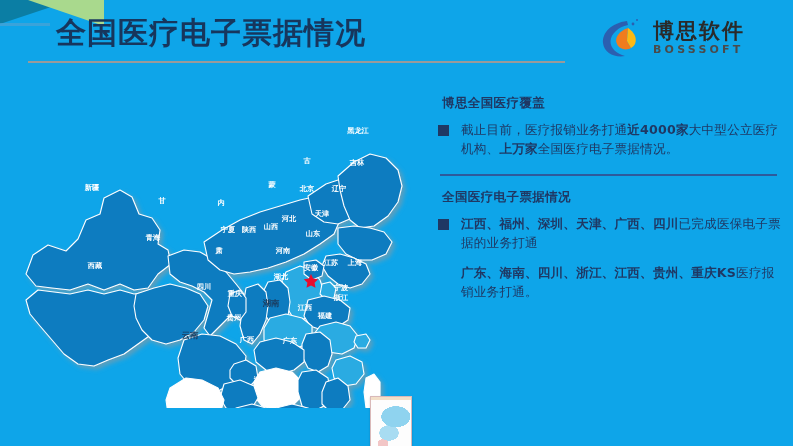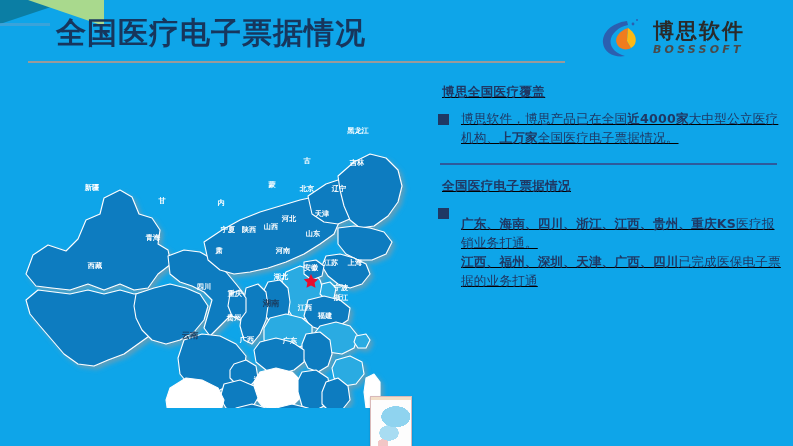--- a/index.html
+++ b/index.html
@@ -62,25 +62,25 @@
     display: flex; align-items: center; gap: 6px;
   }
   .logo-mark { width: 50px; height: 46px; flex: none; }
   .logo-text { display: flex; flex-direction: column; justify-content: center; }
   .logo-cn {
     font-size: 21px; font-weight: bold; color: #2a2a2a;
     letter-spacing: 2px; line-height: 23px;
   }
   .logo-en {
     font-size: 11px; font-weight: bold; color: #4a4a4a;
-    letter-spacing: 3.2px; line-height: 13px; font-style: italic;
-  }
-
-  
-  .panel { position: absolute; left: 438px; top: 84px; width: 345px; text-decoration: underline; }
+    letter-spacing: 3.2px; line-height: 13px;
+  }
+
+  
+  .panel { position: absolute; left: 438px; top: 95px; width: 345px; }
   .panel-h {
     font-size: 12.5px; font-weight: bold; color: #1f3864;
     margin: 0 0 8px 4px; letter-spacing: .4px;
   }
   .row { display: flex; align-items: flex-start; }
   .bullet {
     width: 11px; height: 11px; background: #1f3864;
     flex: none; margin: 5px 12px 0 0;
   }
   .body-txt {
@@ -224,28 +224,28 @@
         </g>
     </svg>
     <div class="inset"></div>
   </div>
 
   <div class="panel">
 
     <div class="panel-h">博思全国医疗覆盖</div>
     <div class="row">
       <div class="bullet"></div>
-      <div class="body-txt"><span>博思软件，博思产品已在全国</span><b>近4000家</b><span>大中型公立医疗机构、</span><b>上万家</b><span>全国医疗电子票据情况。</span></div>
+      <div class="body-txt"><span>截止目前，医疗报销业务打通</span><b>近4000家</b><span>大中型公立医疗机构、</span><b>上万家</b><span>全国医疗电子票据情况。</span></div>
     </div>
 
     <div class="sep"></div>
 
     <div class="panel-h">全国医疗电子票据情况</div>
     <div class="row">
       <div class="bullet"></div>
       <div>
+        <div class="body-txt"><b>江西、福州、深圳、天津、广西、四川</b><span>已完成医保电子票据的业务打通</span></div>
         <div class="body-txt para2"><b>广东、海南、四川、浙江、江西、贵州、重庆KS</b><span>医疗报销业务打通。</span></div>
-        <div class="body-txt"><b>江西、福州、深圳、天津、广西、四川</b><span>已完成医保电子票据的业务打通</span></div>
       </div>
     </div>
 
   </div>
 </div>
 
 </body></html>

